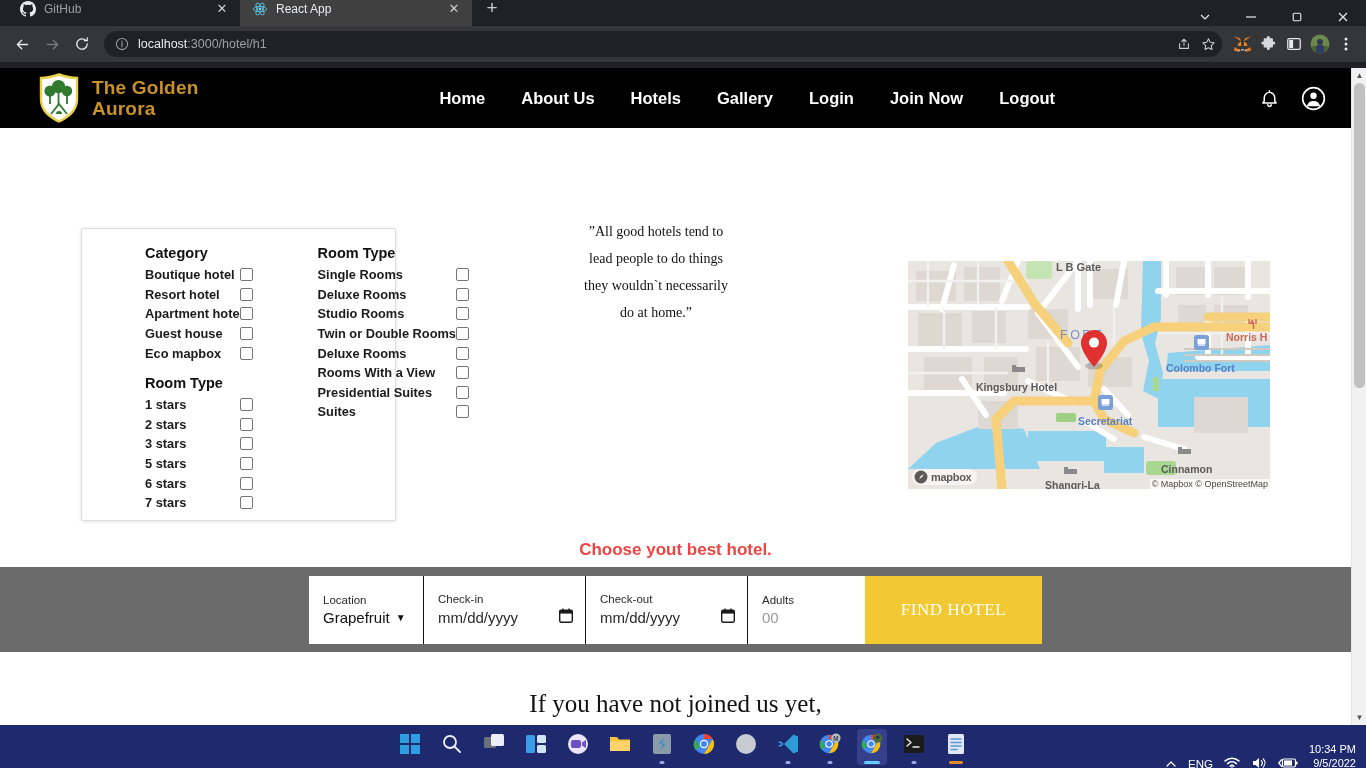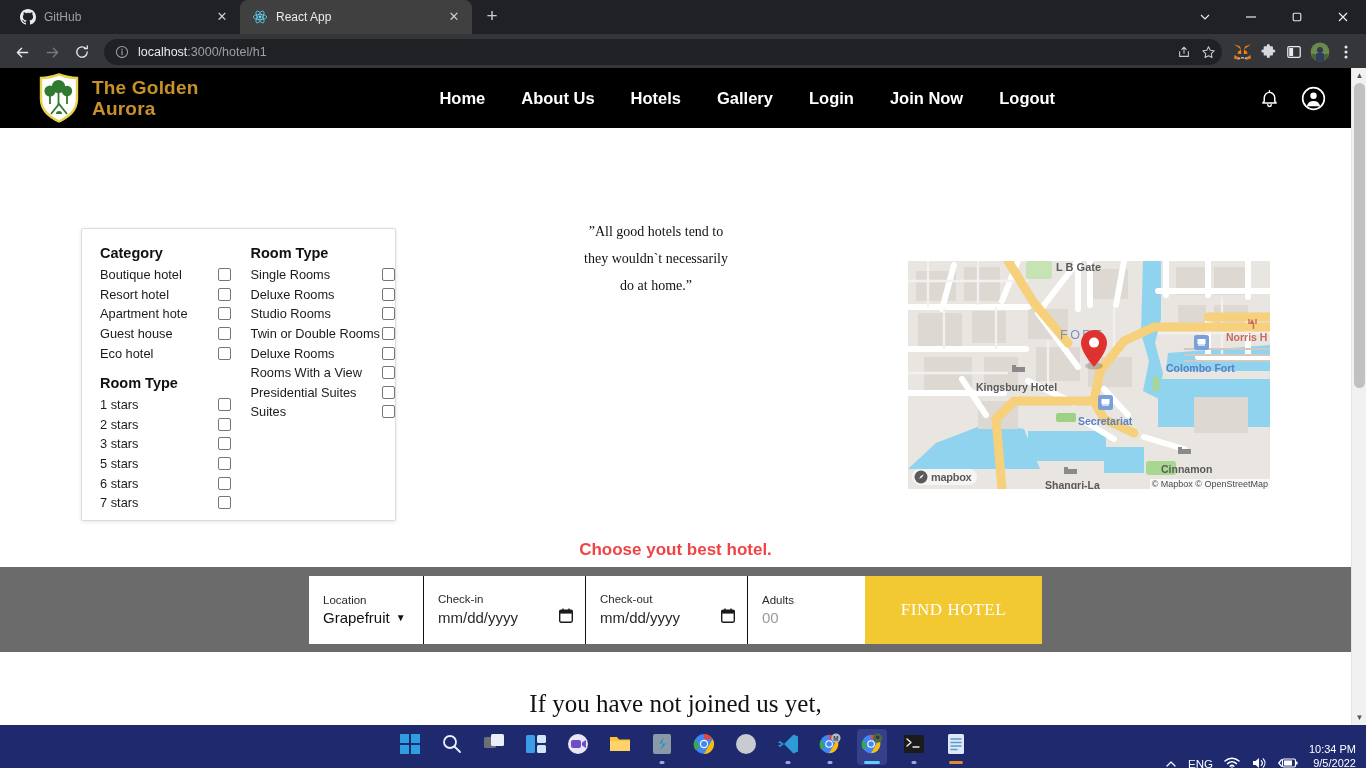--- a/index.html
+++ b/index.html
@@ -6,21 +6,21 @@
   html, body {
     width: 1366px; height: 768px; overflow: hidden;
     font-family: "Liberation Sans", sans-serif;
     background: #202124;
   }
 
   
   .browser { width: 1366px; height: 768px; position: relative; }
 
   .tabstrip {
-    height: 34px; background: #202124; display: flex; align-items: flex-end;
+    height: 26px; background: #202124; display: flex; align-items: flex-end;
     position: relative; padding-left: 8px;
   }
   .tab {
     height: 34px; width: 232px; display: flex; align-items: center;
     gap: 8px; padding: 0 10px 0 12px; font-size: 12px; color: #9aa0a6;
     border-radius: 8px 8px 0 0; position: relative;
   }
   .tab.active { background: #404040; color: #e8eaed; }
   .tab .favicon { width: 16px; height: 16px; flex: 0 0 16px; display:block; }
   .tab .title { flex: 1; white-space: nowrap; overflow: hidden; text-overflow: ellipsis; }
@@ -84,26 +84,26 @@
   .content { position: relative; background: #fff; height: 589px; }
 
   .filtercard {
     position: absolute; left: 81px; top: 100px; width: 315px; height: 293px;
     background: #fff; border: 1px solid #dcdcdc; border-radius: 2px;
     box-shadow: 0 1px 4px rgba(0,0,0,.10);
     padding: 16px 0 0 18px;
     font-family: "Liberation Sans", sans-serif;
   }
   .fcols { display: flex; gap: 20px; }
-  .fcol { width: 140px; }
+  .fcol { width: 140px; margin-left: 45px; }
   .fcol.right { width: 155px; }
   .ftitle { font-size: 14.5px; font-weight: bold; color: #111; margin-bottom: 4px; }
   .frow { display: flex; align-items: center; justify-content: space-between;
     height: 19.6px; font-size: 12.8px; color: #1b1b1b; }
-  .frow .flabel { white-space: nowrap; }
+  .frow .flabel { white-space: nowrap; font-weight: bold; }
   .cbx { width: 13px; height: 13px; border: 1px solid #767676; border-radius: 2px;
     background: #fff; flex: 0 0 13px; }
   .fgap { height: 12px; }
 
   .quote {
     position: absolute; left: 556px; top: 90px; width: 200px;
     font-family: Liberation Serif, serif; font-size: 14px; line-height: 27px;
     color: #111; text-align: center; font-weight: 500;
   }
 
@@ -383,21 +383,21 @@
               </div>
             <div class="frow">
                 <span class="flabel">Apartment hote</span>
                 <span class="cbx"></span>
               </div>
             <div class="frow">
                 <span class="flabel">Guest house</span>
                 <span class="cbx"></span>
               </div>
             <div class="frow">
-                <span class="flabel">Eco hotel</span>
+                <span class="flabel">Eco mapbox</span>
                 <span class="cbx"></span>
               </div>
 
             <div class="fgap"></div>
 
             <div class="ftitle">Room Type</div>
             <div class="frow">
                 <span class="flabel">1 stars</span>
                 <span class="cbx"></span>
               </div>
@@ -456,20 +456,21 @@
             <div class="frow">
                 <span class="flabel">Suites</span>
                 <span class="cbx"></span>
               </div>
           </div>
         </div>
       </div>
 
       <div class="quote">
         <div>”All good hotels tend to</div>
+        <div>lead people to do things</div>
         <div>they wouldn`t necessarily</div>
         <div>do at home.”</div>
       </div>
 
       <div class="mapbox">
         <svg width="362" height="228" viewBox="0 0 362 228">
           <rect width="362" height="228" fill="#e9e5e0"></rect>
 
           <path d="M235 0h18v58l-6 24 8 30-4 26-16-8 6-30-8-28z" fill="#8fd3ee"></path>
           <path d="M250 118h112v48H250z" fill="#8fd3ee"></path>

